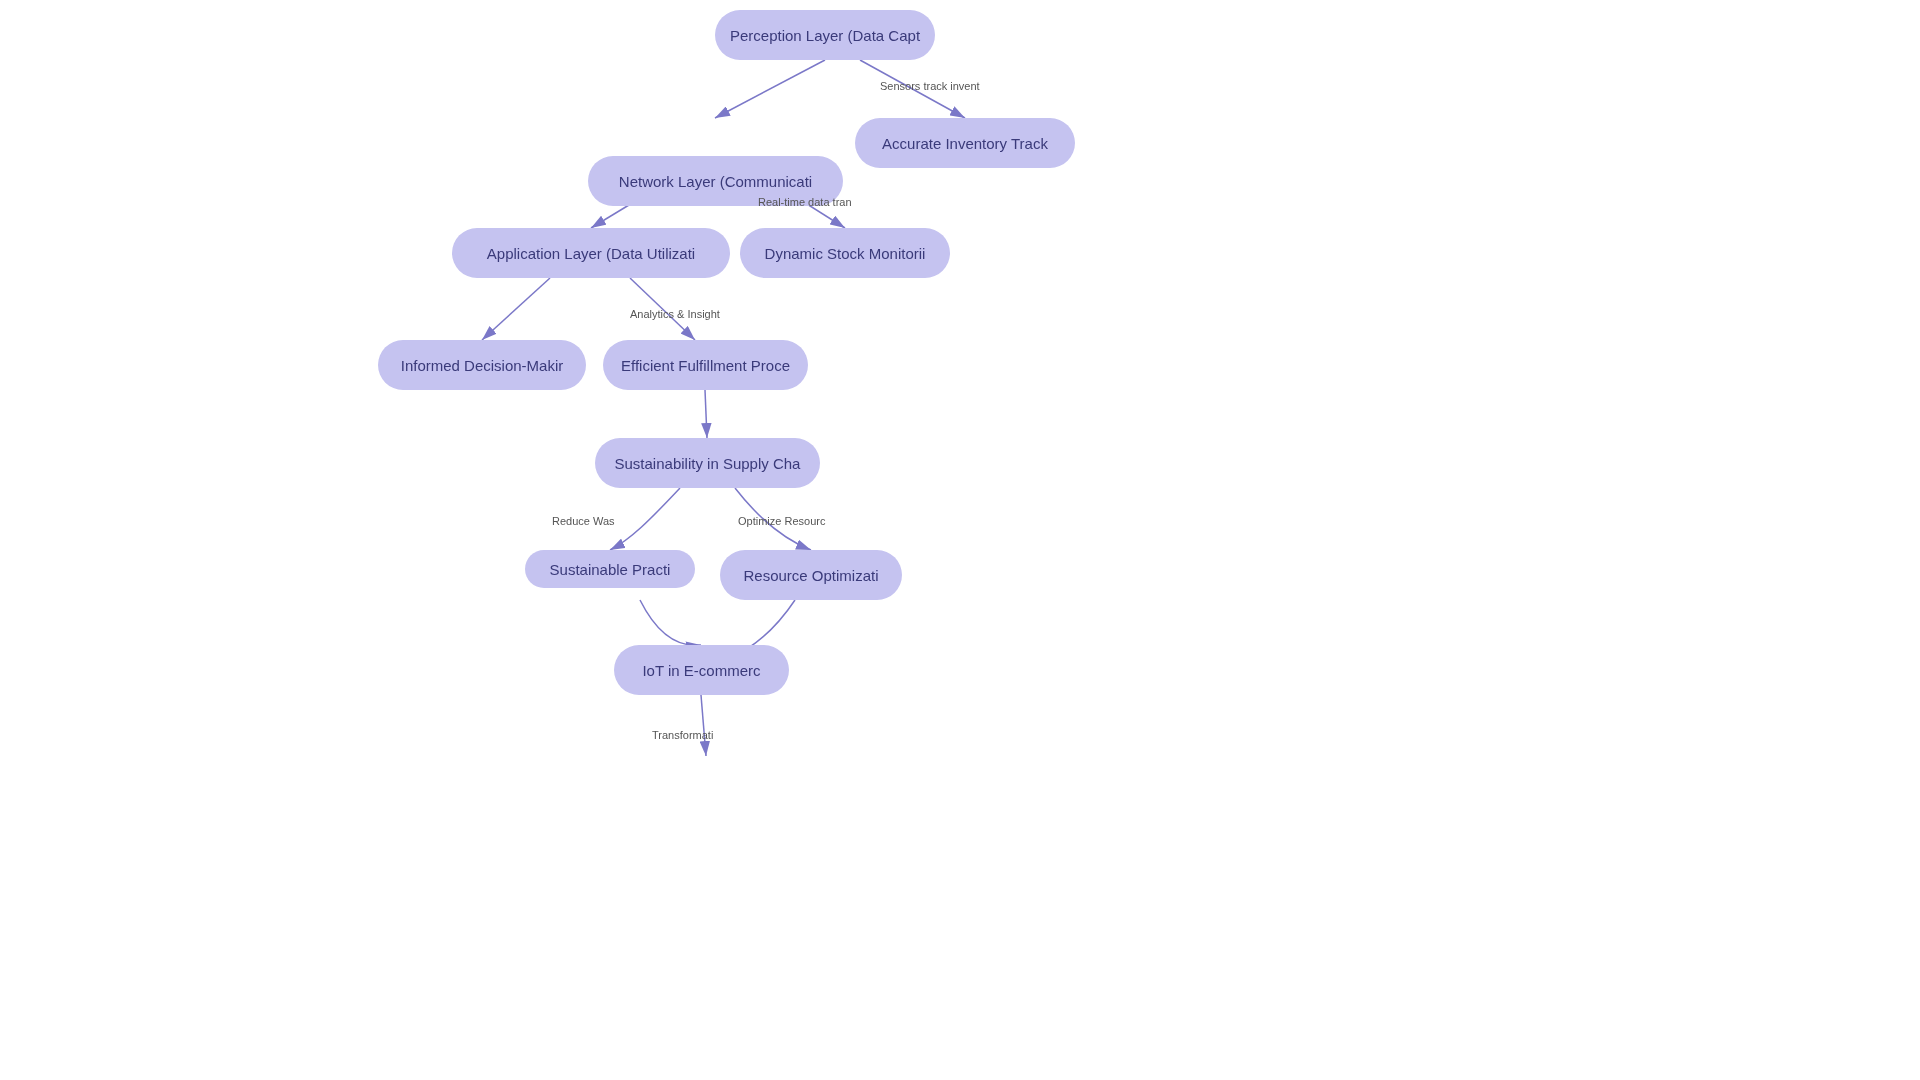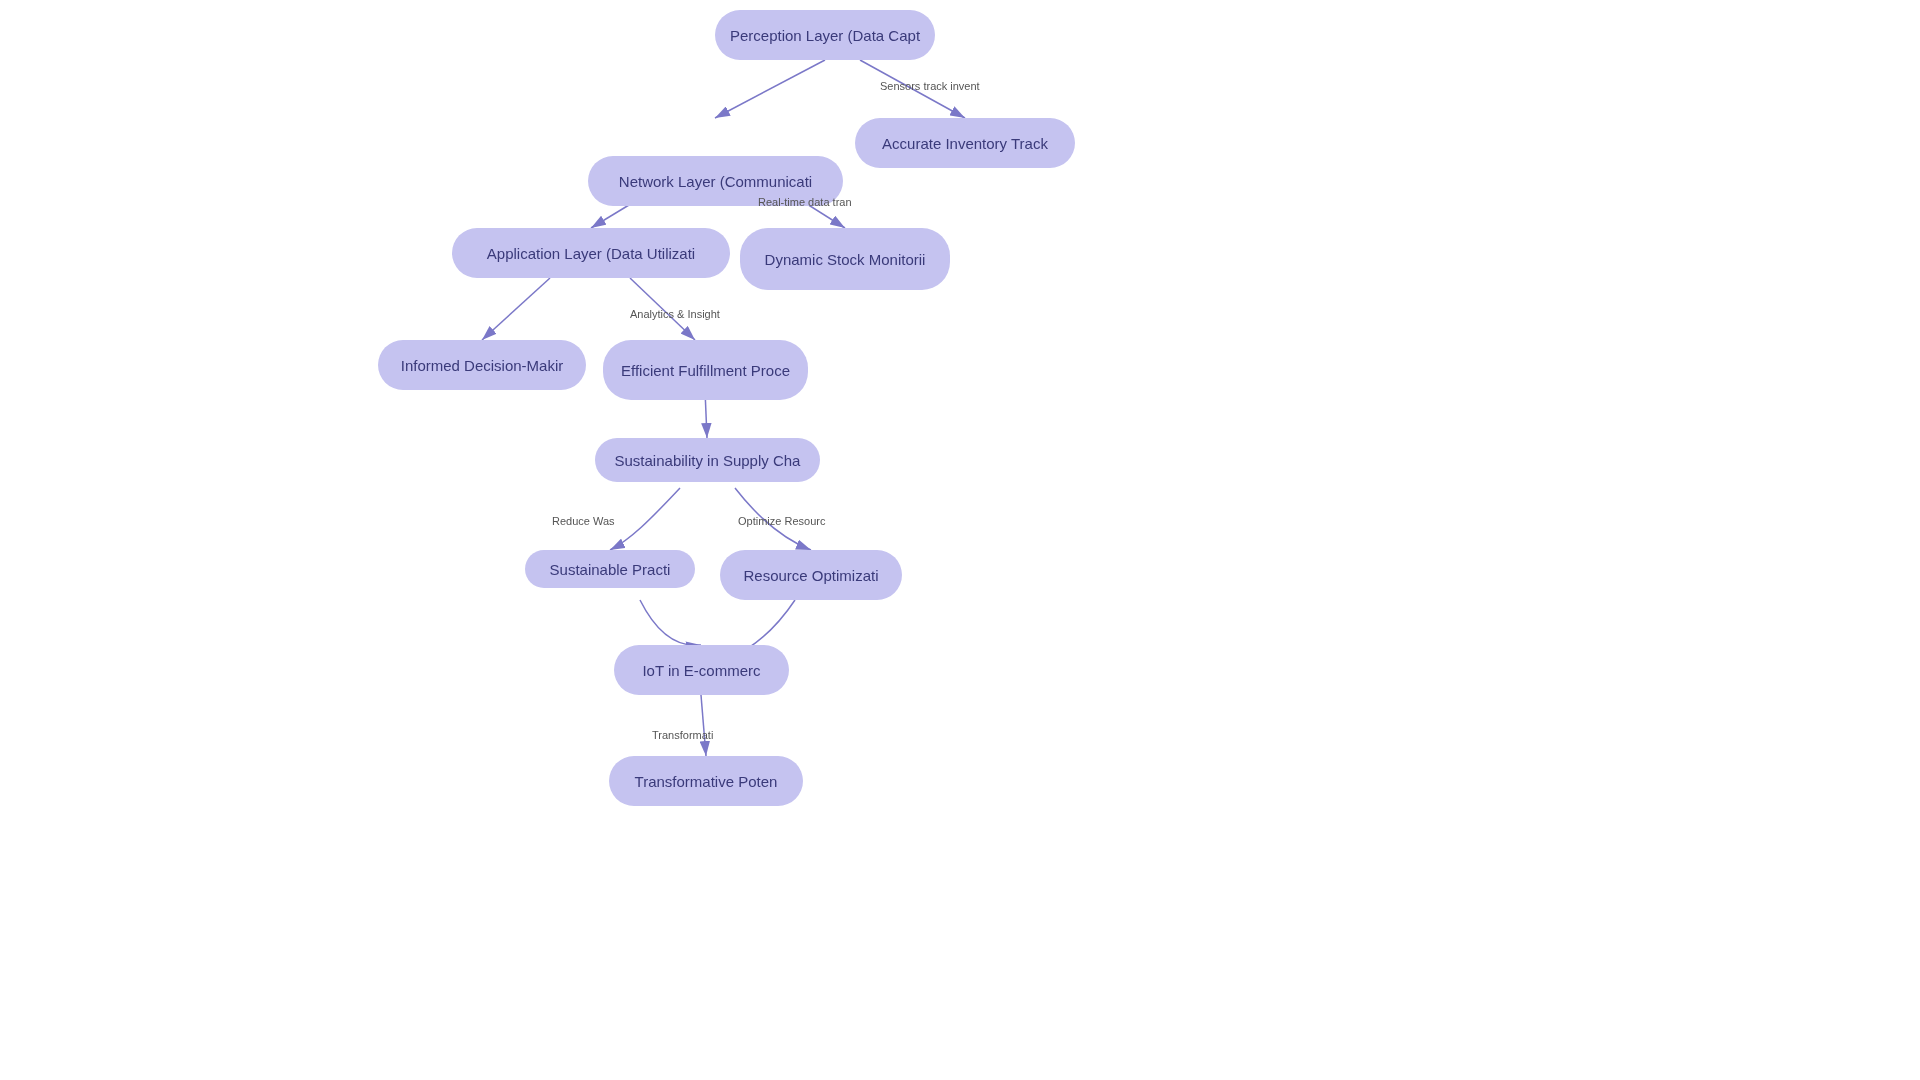--- a/index.html
+++ b/index.html
@@ -98,51 +98,48 @@
   </div>
 
   <div class="node" style="left:855px; top:118px; width:220px; height:50px;">
     <span>Accurate Inventory Track</span>
   </div>
 
   <div class="node" style="left:452px; top:228px; width:278px; height:50px;">
     <span>Application Layer (Data Utilizati</span>
   </div>
 
-  <div class="node" style="left:740px; top:228px; width:210px; height:62px;">
+  <div class="node" style="left:740px; top:228px; width:210px; height:50px;">
     <span>Dynamic Stock Monitorii</span>
   </div>
 
   <div class="node" style="left:378px; top:340px; width:208px; height:50px;">
     <span>Informed Decision-Makir</span>
   </div>
 
-  <div class="node" style="left:603px; top:340px; width:205px; height:60px;">
+  <div class="node" style="left:603px; top:340px; width:205px; height:50px;">
     <span>Efficient Fulfillment Proce</span>
   </div>
 
-  <div class="node" style="left:595px; top:438px; width:225px; height:44px;">
+  <div class="node" style="left:595px; top:438px; width:225px; height:50px;">
     <span>Sustainability in Supply Cha</span>
   </div>
 
   <div class="node" style="left:525px; top:550px; width:170px; height:38px;">
     <span>Sustainable Practi</span>
   </div>
 
   <div class="node" style="left:720px; top:550px; width:182px; height:50px;">
     <span>Resource Optimizati</span>
   </div>
 
   <div class="node" style="left:614px; top:645px; width:175px; height:50px;">
     <span>IoT in E-commerc</span>
   </div>
 
-  <div class="node" style="left:609px; top:756px; width:194px; height:50px;">
-    <span>Transformative Poten</span>
-  </div>
 
   <div class="edge-label" style="left:880px; top:80px;">
     <span>Sensors track invent</span>
   </div>
 
   <div class="edge-label" style="left:758px; top:196px;">
     <span>Real-time data tran</span>
   </div>
 
   <div class="edge-label" style="left:630px; top:308px;">

